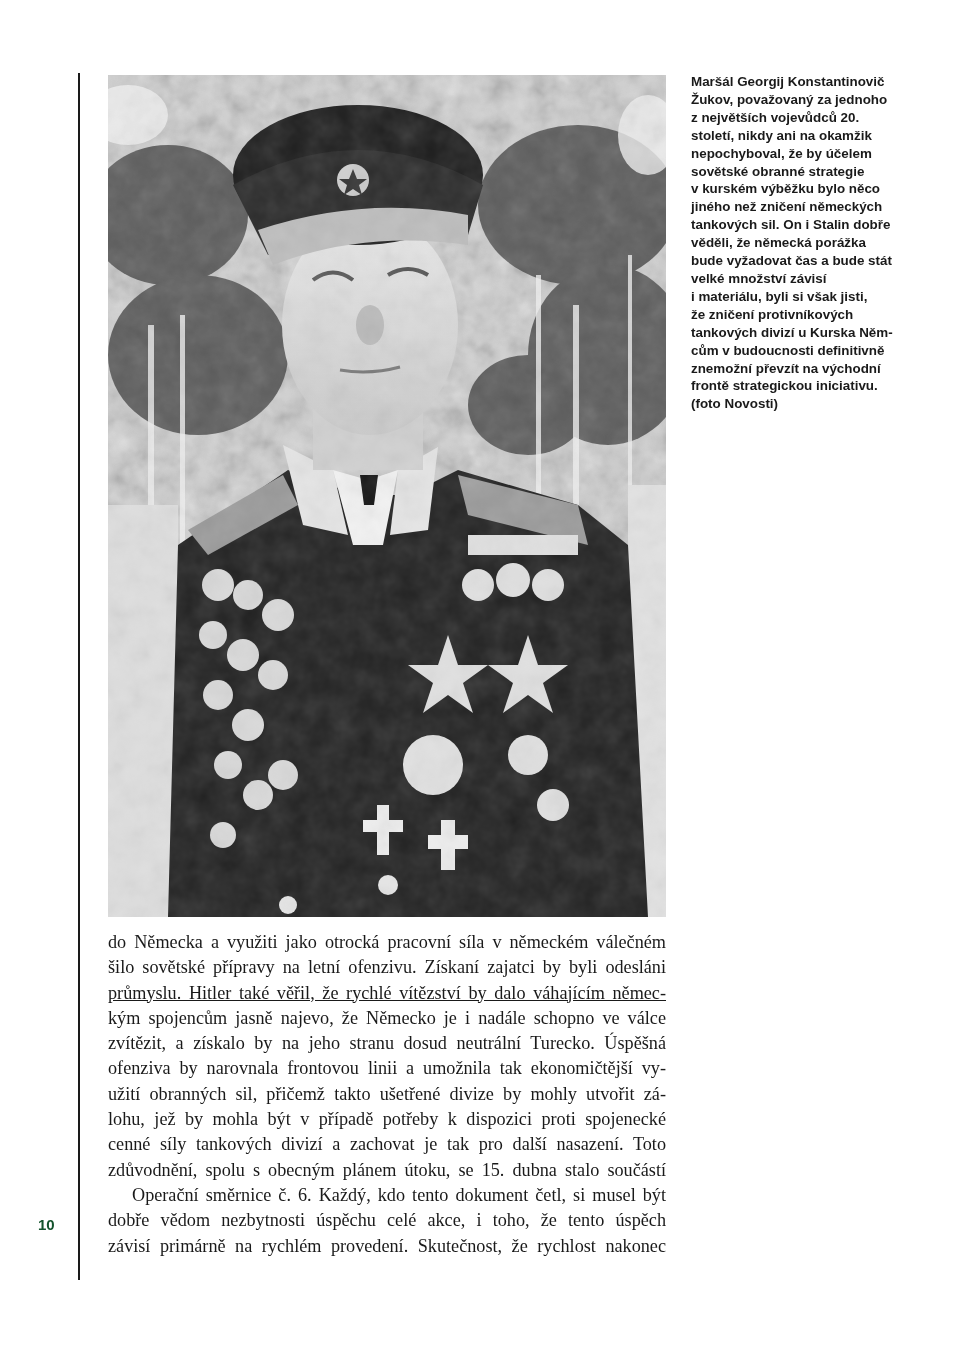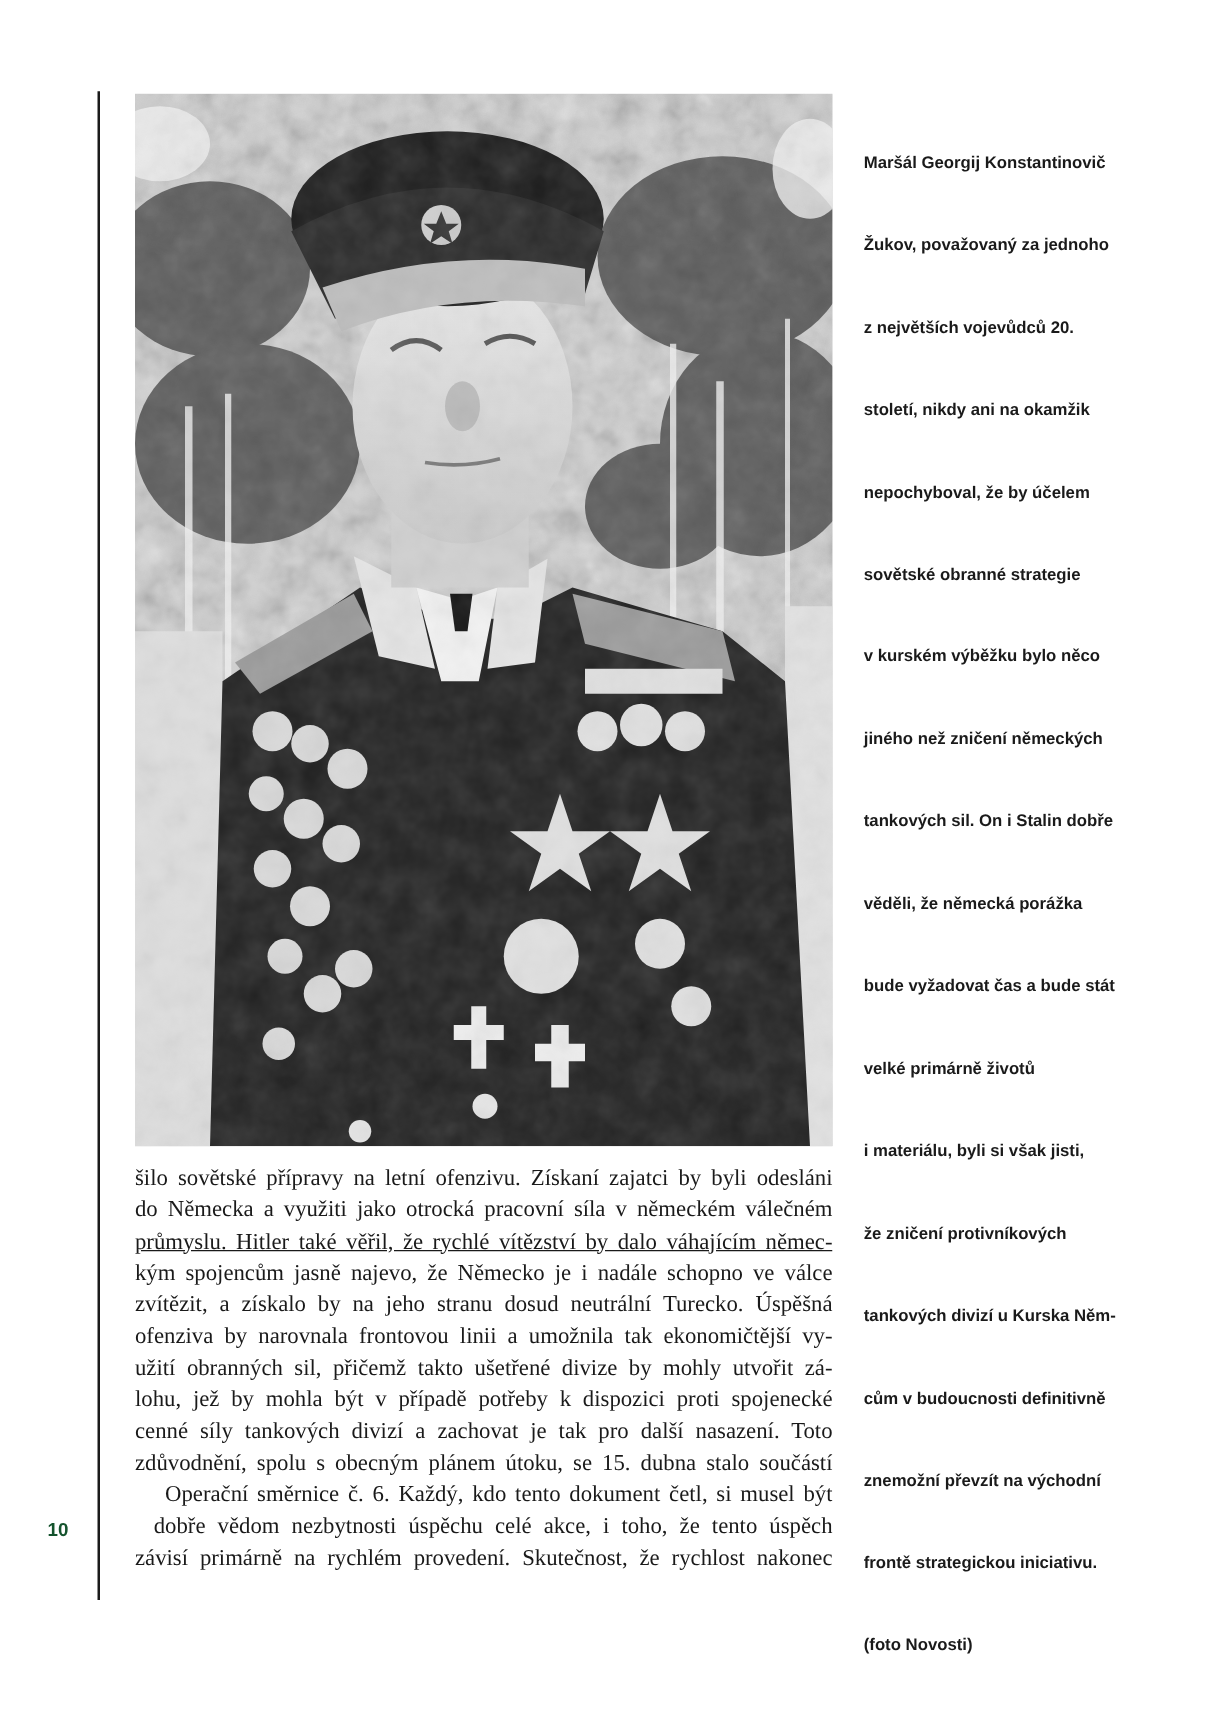--- a/index.html
+++ b/index.html
@@ -19,21 +19,21 @@
       background: #d8d8d8; overflow: hidden;
     }
     .photo svg { display: block; width: 100%; height: 100%; }
 
     .caption {
       position: absolute; left: 691px; top: 73px; width: 225px;
       font-family: "Liberation Sans", sans-serif; font-weight: bold;
       font-size: 13.4px; line-height: 17.9px; color: #1a1a1a;
       margin: 0;
     }
-    .caption .cap-line { display: block; white-space: nowrap; margin-top: 48px; }
+    .caption .cap-line { display: block; white-space: nowrap; }
 
     .body-text {
       position: absolute; left: 108px; top: 930px; width: 558px;
       font-family: "Liberation Serif", serif; font-size: 18.2px;
       line-height: 25.3px; color: #1a1a1a; margin: 0;
     }
     .body-text .line {
       display: block; text-align: justify; text-align-last: justify;
       white-space: nowrap; height: 25.3px;
     }
@@ -152,37 +152,37 @@
   <span class="cap-line">Žukov, považovaný za jednoho</span>
   <span class="cap-line">z největších vojevůdců 20.</span>
   <span class="cap-line">století, nikdy ani na okamžik</span>
   <span class="cap-line">nepochyboval, že by účelem</span>
   <span class="cap-line">sovětské obranné strategie</span>
   <span class="cap-line">v kurském výběžku bylo něco</span>
   <span class="cap-line">jiného než zničení německých</span>
   <span class="cap-line">tankových sil. On i Stalin dobře</span>
   <span class="cap-line">věděli, že německá porážka</span>
   <span class="cap-line">bude vyžadovat čas a bude stát</span>
-  <span class="cap-line">velké primárně životů</span>
+  <span class="cap-line">velké množství závisí</span>
   <span class="cap-line">i materiálu, byli si však jisti,</span>
   <span class="cap-line">že zničení protivníkových</span>
   <span class="cap-line">tankových divizí u Kurska Něm-</span>
   <span class="cap-line">cům v budoucnosti definitivně</span>
   <span class="cap-line">znemožní převzít na východní</span>
   <span class="cap-line">frontě strategickou iniciativu.</span>
   <span class="cap-line">(foto Novosti)</span>
 </div>
 
 <div class="body-text">
+  <span class="line" style="white-space: normal; overflow: hidden;">do Německa a využiti jako otrocká pracovní síla v německém válečném</span>
   <span class="line" style="white-space: normal; overflow: hidden;">šilo sovětské přípravy na letní ofenzivu. Získaní zajatci by byli odesláni</span>
-  <span class="line" style="white-space: normal; overflow: hidden;">do Německa a využiti jako otrocká pracovní síla v německém válečném</span>
   <span class="line" style="white-space: normal; overflow: hidden; text-decoration: underline;">průmyslu. Hitler také věřil, že rychlé vítězství by dalo váhajícím němec-</span>
   <span class="line" style="white-space: normal; overflow: hidden;">kým spojencům jasně najevo, že Německo je i nadále schopno ve válce</span>
   <span class="line" style="white-space: normal; overflow: hidden;">zvítězit, a získalo by na jeho stranu dosud neutrální Turecko. Úspěšná</span>
   <span class="line" style="white-space: normal; overflow: hidden;">ofenziva by narovnala frontovou linii a umožnila tak ekonomičtější vy-</span>
   <span class="line" style="white-space: normal; overflow: hidden;">užití obranných sil, přičemž takto ušetřené divize by mohly utvořit zá-</span>
   <span class="line" style="white-space: normal; overflow: hidden;">lohu, jež by mohla být v případě potřeby k dispozici proti spojenecké</span>
   <span class="line" style="white-space: normal; overflow: hidden;">cenné síly tankových divizí a zachovat je tak pro další nasazení. Toto</span>
   <span class="line" style="white-space: normal; overflow: hidden;">zdůvodnění, spolu s obecným plánem útoku, se 15. dubna stalo součástí</span>
   <span class="line" style="white-space: normal; overflow: hidden; margin-left: 24px;">Operační směrnice č. 6. Každý, kdo tento dokument četl, si musel být</span>
-  <span class="line" style="white-space: normal; overflow: hidden; margin-left: 15px;">dobře vědom nezbytnosti úspěchu celé akce, i toho, že tento úspěch</span>
+  <span class="line" style="white-space: normal; overflow: hidden;">dobře vědom nezbytnosti úspěchu celé akce, i toho, že tento úspěch</span>
   <span class="line" style="white-space: normal; overflow: hidden;">závisí primárně na rychlém provedení. Skutečnost, že rychlost nakonec</span>
 </div>
 
 </body></html>

